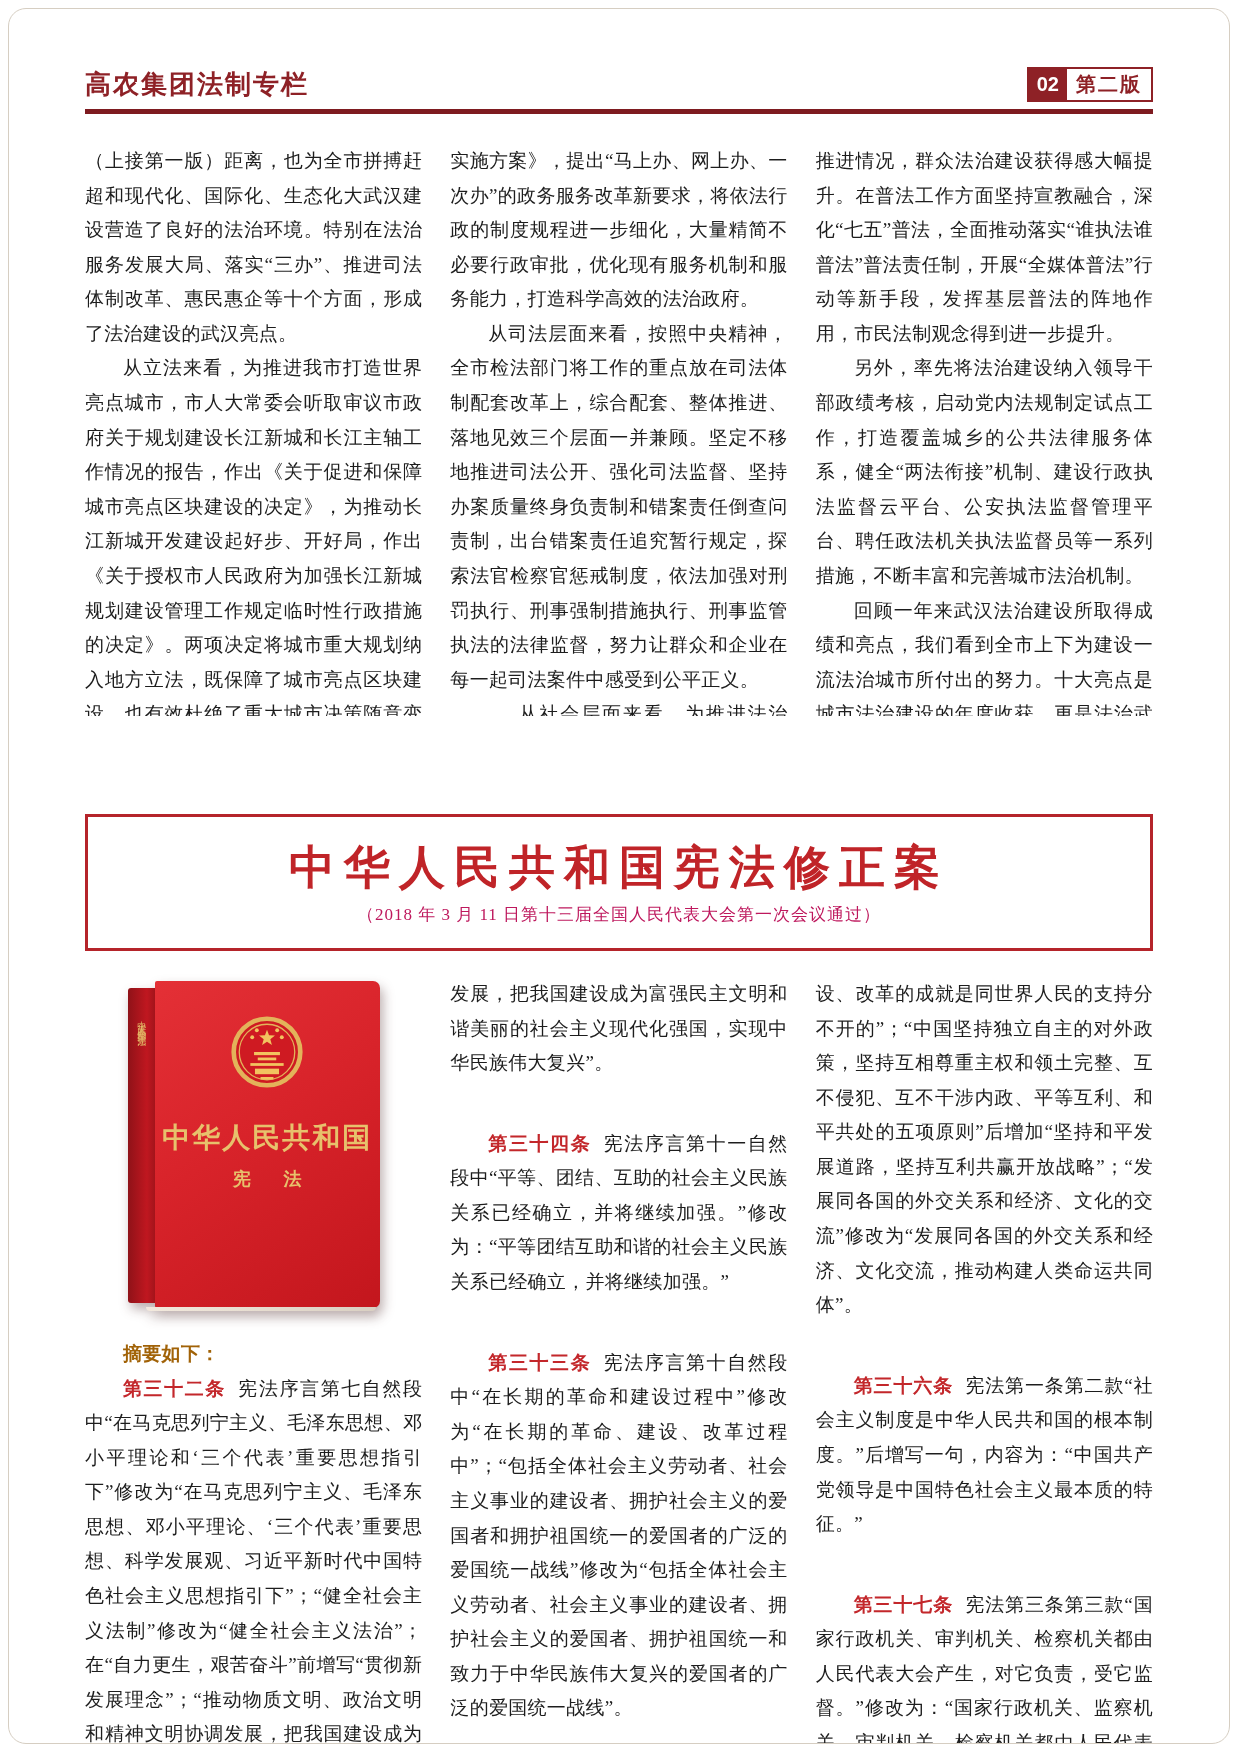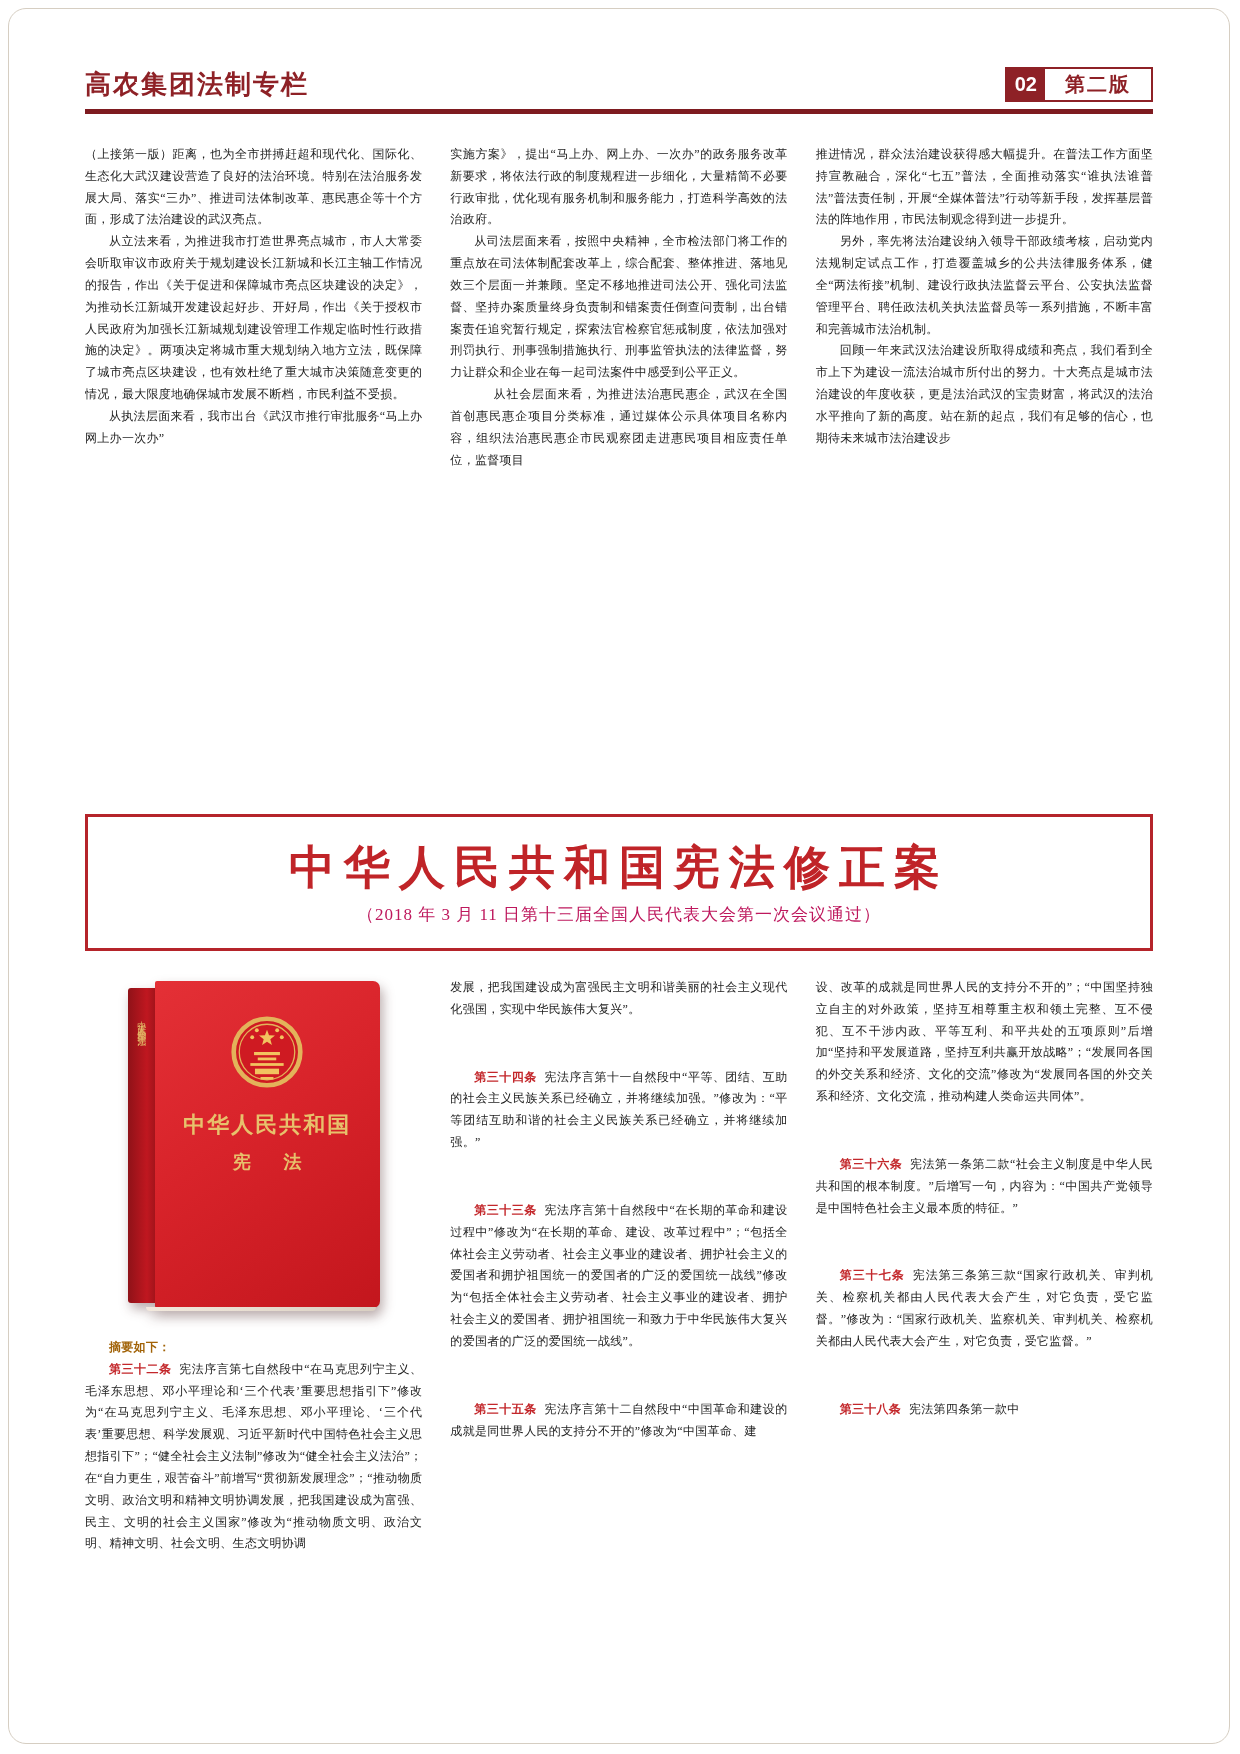--- a/index.html
+++ b/index.html
@@ -9,28 +9,28 @@
         border:1px solid #d6cec2;border-radius:18px;background:#fff;
         box-sizing:border-box;padding:58px 76px 0 76px;overflow:hidden;}
 
   
   .hdr{display:flex;justify-content:space-between;align-items:flex-end;}
   .hdr-title{font-family:"Liberation Sans", sans-serif;font-weight:bold;
              font-size:26px;color:#8e2126;letter-spacing:2px;}
   .edition-box{display:flex;align-items:stretch;border:2px solid #8e2126;}
   .edition-num{background:#8e2126;color:#fff;font-family:"Liberation Sans", sans-serif;
                font-weight:bold;font-size:20px;padding:2px 8px;display:flex;align-items:center;}
-  .edition-name{color:#8e2126;font-weight:bold;font-size:20px;padding:2px 20px;
+  .edition-name{color:#8e2126;font-weight:bold;font-size:20px;padding:2px 9px;
                 display:flex;align-items:center;letter-spacing:2px;}
   .hdr-rule{height:5px;background:#7e1b20;margin-top:7px;}
 
   
   .cols{display:flex;gap:28px;}
   .col{flex:1 1 0;min-width:0;}
-  .body-text p{margin:0;font-size:12px;line-height:1.82;text-align:justify;
+  .body-text p{margin:0;font-size:19px;line-height:1.82;text-align:justify;
                text-justify:inter-ideograph;letter-spacing:0.3px;}
   .ind{text-indent:2em;}
   .ind-lg{text-indent:3.6em;}
   .top-article{margin-top:30px;height:572px;overflow:hidden;}
 
   
   .headline-box{margin-top:98px;border:3px solid #b5242a;text-align:center;
                 padding:20px 10px 22px 10px;}
   .headline-title{font-size:46px;font-weight:bold;color:#c02428;letter-spacing:9px;
                   font-family:"Liberation Serif", serif;}
@@ -49,21 +49,21 @@
         filter:drop-shadow(3px 6px 6px rgba(60,20,20,0.35));}
   .book-spine{position:absolute;left:0;top:7px;bottom:8px;width:27px;
               background:linear-gradient(90deg,#8f1218,#c01720 70%,#a3141b);
               border-radius:3px 0 0 3px;display:flex;align-items:flex-start;justify-content:center;}
   .spine-text{writing-mode:vertical-rl;color:#e2b866;font-size:9px;letter-spacing:2px;
               margin-top:26px;font-family:"Liberation Serif", serif;}
   .book-cover{position:absolute;left:27px;right:0;top:0;bottom:3px;
               background:linear-gradient(145deg,#e43036 0%,#d8232a 45%,#c3161d 100%);
               border-radius:2px 7px 7px 2px;text-align:center;}
   .emblem{margin-top:34px;}
-  .cover-l1{color:#e7c16c;font-weight:bold;font-size:22px;letter-spacing:2px;margin-top:17px;}
+  .cover-l1{color:#e7c16c;font-weight:bold;font-size:28px;letter-spacing:2px;margin-top:26px;}
   .cover-l2{color:#e7c16c;font-weight:bold;font-size:18px;letter-spacing:14px;margin-top:10px;text-indent:14px;}
   .book-edge{position:absolute;left:18px;right:4px;bottom:0;height:4px;
              background:linear-gradient(90deg,#f3e9dd,#d9cfc2);border-radius:0 0 4px 4px;}
 </style>
 </head>
 <body>
 
 <div class="page">
 
   <div class="hdr">

